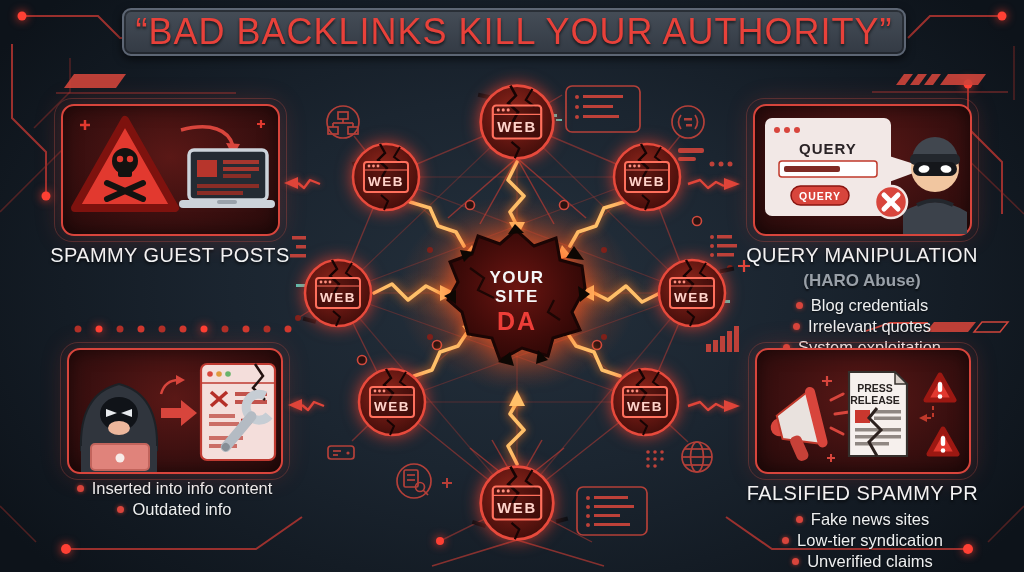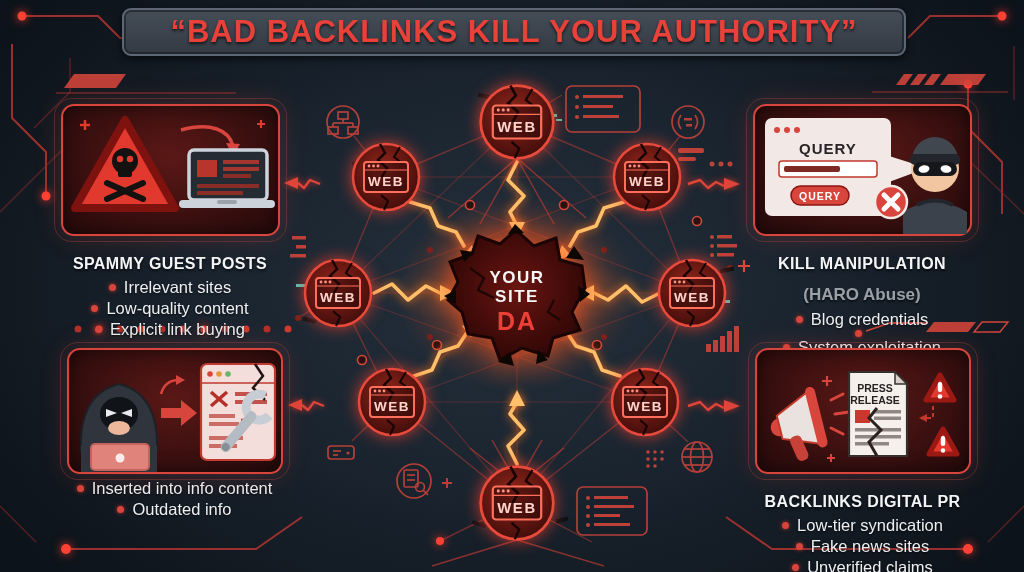--- a/index.html
+++ b/index.html
@@ -33,32 +33,32 @@
   .webnode{filter:drop-shadow(0 0 8px rgba(255,64,44,.75));}
   .glitch-teal{fill:#56d9c9;opacity:.9;}
   .glitch-dark{fill:#0b0e12;opacity:.92;}
   .fan{stroke:#c23b33;stroke-width:1.5;opacity:.65;}
   
   #banner{position:absolute;left:122px;top:8px;width:780px;height:44px;z-index:6;
     background:linear-gradient(#454d57,#333a44);
     border:2px solid #5d6674;border-radius:9px;
     box-shadow:0 3px 8px rgba(0,0,0,.6), inset 0 0 0 2px rgba(20,24,30,.55);
     display:flex;align-items:center;justify-content:center;}
-  #banner h1{margin:8px;font-size:31px;font-weight:700;letter-spacing:1px;color:#e8413a;
+  #banner h1{margin:0;font-size:36px;font-weight:400;letter-spacing:1px;color:#e8413a;
     text-shadow:0 2px 3px rgba(0,0,0,.65);}
   
   .sec{position:absolute;z-index:5;text-align:center;}
   .icon-card{position:relative;margin:0 auto;border:2.5px solid #d8453c;border-radius:13px;
     background:radial-gradient(ellipse at 50% 40%, #5a1816 0%, #3c1010 55%, #260a0a 100%);
     box-shadow:0 0 26px rgba(216,60,45,.28), inset 0 0 18px rgba(0,0,0,.5);}
   .icon-card:before{content:"";position:absolute;left:-9px;top:-8px;right:-9px;bottom:-8px;
     border:1.5px solid rgba(190,75,66,.35);border-radius:18px;}
-  .sec h2{margin:19px 0 3px;font-size:16px;font-weight:700;letter-spacing:.4px;color:#f4f5f6;
+  .sec h2{margin:8px 0 3px;font-size:20px;font-weight:400;letter-spacing:.4px;color:#f4f5f6;
     text-shadow:0 2px 3px rgba(0,0,0,.7);}
-  .sec .sub{margin:12px 0 2px;font-size:17px;font-weight:700;color:#99a0a8;text-shadow:0 2px 2px rgba(0,0,0,.6);}
+  .sec .sub{margin:4px 0 2px;font-size:17px;font-weight:700;color:#99a0a8;text-shadow:0 2px 2px rgba(0,0,0,.6);}
   .bullets{list-style:none;margin:4px 0 0;padding:0;font-size:16.5px;color:#edeff0;}
   .bullets li{display:flex;align-items:center;justify-content:center;line-height:21px;
     text-shadow:0 1px 2px rgba(0,0,0,.7);}
   .bdot{width:7px;height:7px;border-radius:50%;background:#d8453c;margin-right:8px;flex:0 0 auto;
     box-shadow:0 0 4px rgba(216,60,45,.8);}
   #sec-spammy{left:20px;top:104px;width:300px;}
   #sec-query{left:712px;top:104px;width:300px;}
   #sec-toxic{left:17px;top:348px;width:315px;}
   #sec-falsified{left:705px;top:348px;width:315px;}
   .card-svg{display:block;}
@@ -413,34 +413,20 @@
           <rect x="134" y="78" width="62" height="4" fill="#8a2d26"></rect>
             <rect x="134" y="85" width="46" height="4" fill="#8a2d26"></rect>
           <rect x="116" y="94" width="96" height="8" rx="4" fill="#ccd3da"></rect>
           <rect x="154" y="94" width="20" height="4" rx="2" fill="#9aa2ab"></rect>
         </g>
         <path d="M22,14 V24 M17,19 H27" stroke="#e2392f" stroke-width="2.5"></path>
         <path d="M198,14 V22 M194,18 H202" stroke="#e2392f" stroke-width="2.2"></path>
       </svg>
     </div>
     <h2>SPAMMY GUEST POSTS</h2>
-    <ul class="bullets">
-      <li>
-          <span class="bdot"></span>
-          <span>Irrelevant sites</span>
-        </li>
-      <li>
-          <span class="bdot"></span>
-          <span>Low-quality content</span>
-        </li>
-      <li>
-          <span class="bdot"></span>
-          <span>Explicit link buying</span>
-        </li>
-    </ul>
   </section>
 
   <section class="sec" id="sec-query">
     <div class="icon-card" style="width:215px;height:128px;">
       <svg class="card-svg" width="215" height="128" viewBox="0 0 215 128">
         <g>
           <polygon points="134,50 172,62 134,76" fill="#f2e8e6"></polygon>
           <rect x="10" y="12" width="126" height="98" rx="7" fill="#f2e8e6"></rect>
           <circle cx="22" cy="24" r="3" fill="#d8453c"></circle>
             <circle cx="32" cy="24" r="3" fill="#d8453c"></circle>
@@ -461,29 +447,30 @@
           <path d="M148,128 V106 Q180,86 212,106 V128 Z" fill="#3c424b"></path>
           <path d="M162,99 Q180,90 198,99" stroke="#23272d" stroke-width="4" fill="none"></path>
         </g>
         <g>
           <circle cx="136" cy="96" r="16" fill="#d8453c" stroke="#f2e8e6" stroke-width="2.5"></circle>
           <line x1="129" y1="89" x2="143" y2="103" stroke="#ffffff" stroke-width="5" stroke-linecap="round"></line>
           <line x1="143" y1="89" x2="129" y2="103" stroke="#ffffff" stroke-width="5" stroke-linecap="round"></line>
         </g>
       </svg>
     </div>
-    <h2>KILL MANIPULATION</h2>
+    <h2>QUERY MANIPULATION</h2>
     <p class="sub">(HARO Abuse)</p>
     <ul class="bullets">
       <li>
           <span class="bdot"></span>
           <span>Blog credentials</span>
         </li>
       <li>
           <span class="bdot"></span>
+          <span>Irrelevant quotes</span>
         </li>
       <li>
           <span class="bdot"></span>
           <span>System exploitation</span>
         </li>
     </ul>
   </section>
 
   <section class="sec" id="sec-toxic">
     <div class="icon-card" style="width:212px;height:122px;">
@@ -576,29 +563,29 @@
           <polyline points="120,58 112,68 124,80 112,92 120,106" stroke="#2b211e" stroke-width="3" fill="none"></polyline>
         </g>
         <g>
           <path d="M176,56 V68 H166" stroke="#c0392b" stroke-width="2" fill="none" stroke-dasharray="4 3"></path>
           <polygon points="162,68 170,64 170,72" fill="#c0392b"></polygon>
         </g>
         <use href="#warn-tri" x="183" y="40"></use>
         <use href="#warn-tri" x="186" y="94"></use>
       </svg>
     </div>
-    <h2>BACKLINKS DIGITAL PR</h2>
+    <h2>FALSIFIED SPAMMY PR</h2>
     <ul class="bullets">
       <li>
           <span class="bdot"></span>
+          <span>Fake news sites</span>
+        </li>
+      <li>
+          <span class="bdot"></span>
           <span>Low-tier syndication</span>
-        </li>
-      <li>
-          <span class="bdot"></span>
-          <span>Fake news sites</span>
         </li>
       <li>
           <span class="bdot"></span>
           <span>Unverified claims</span>
         </li>
     </ul>
   </section>
 
 </div>
 

